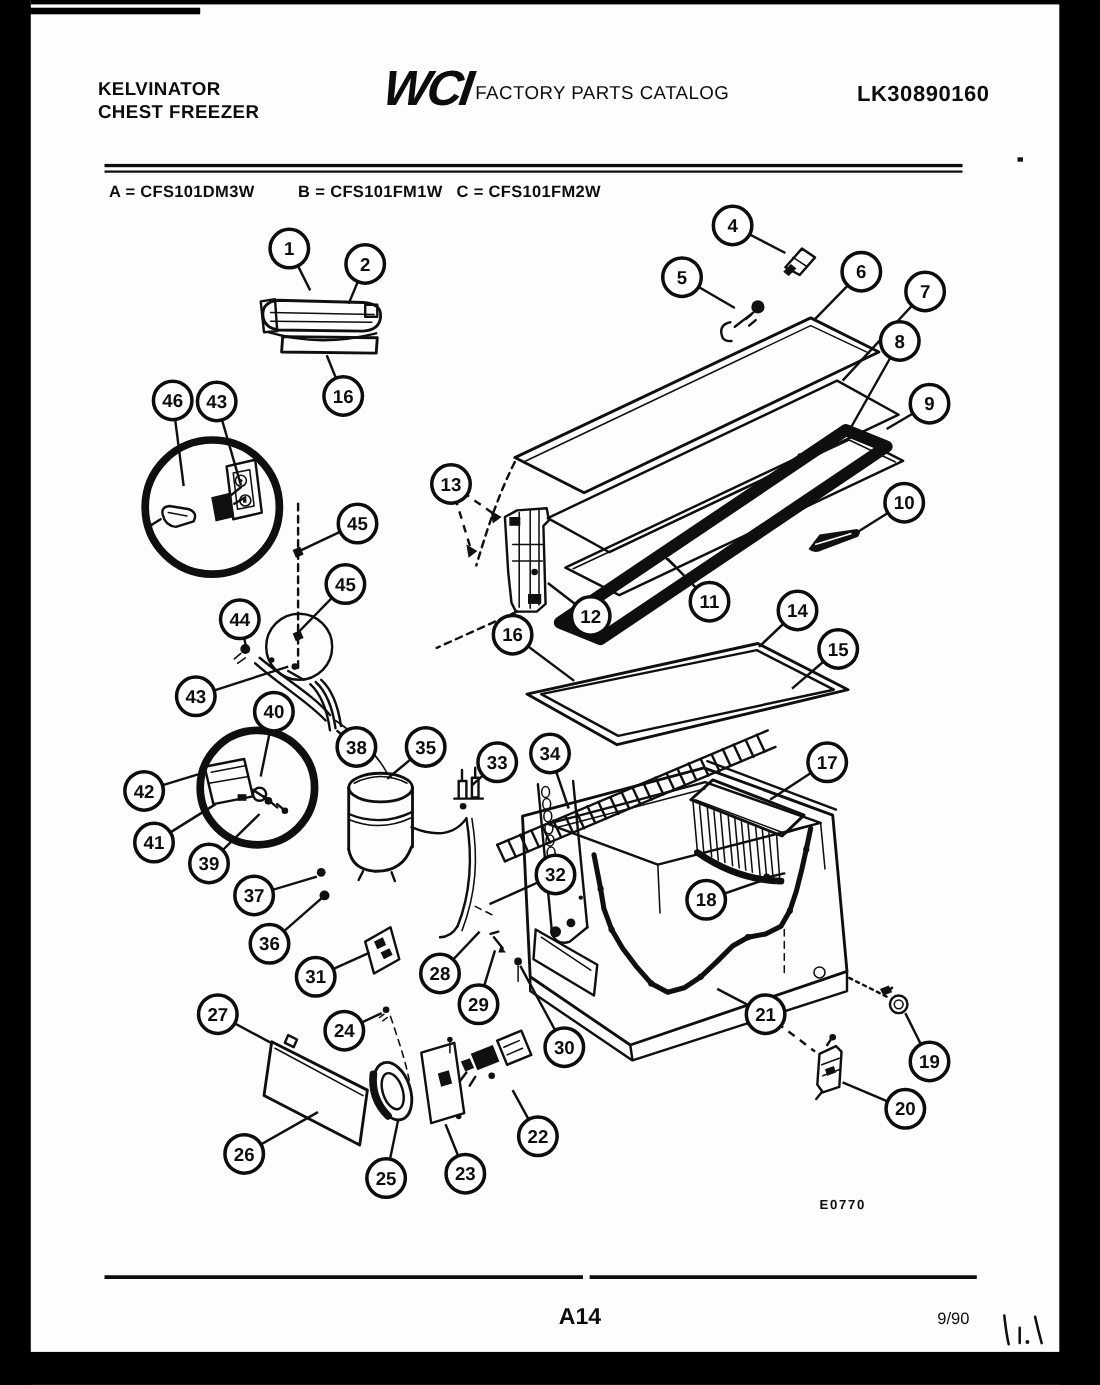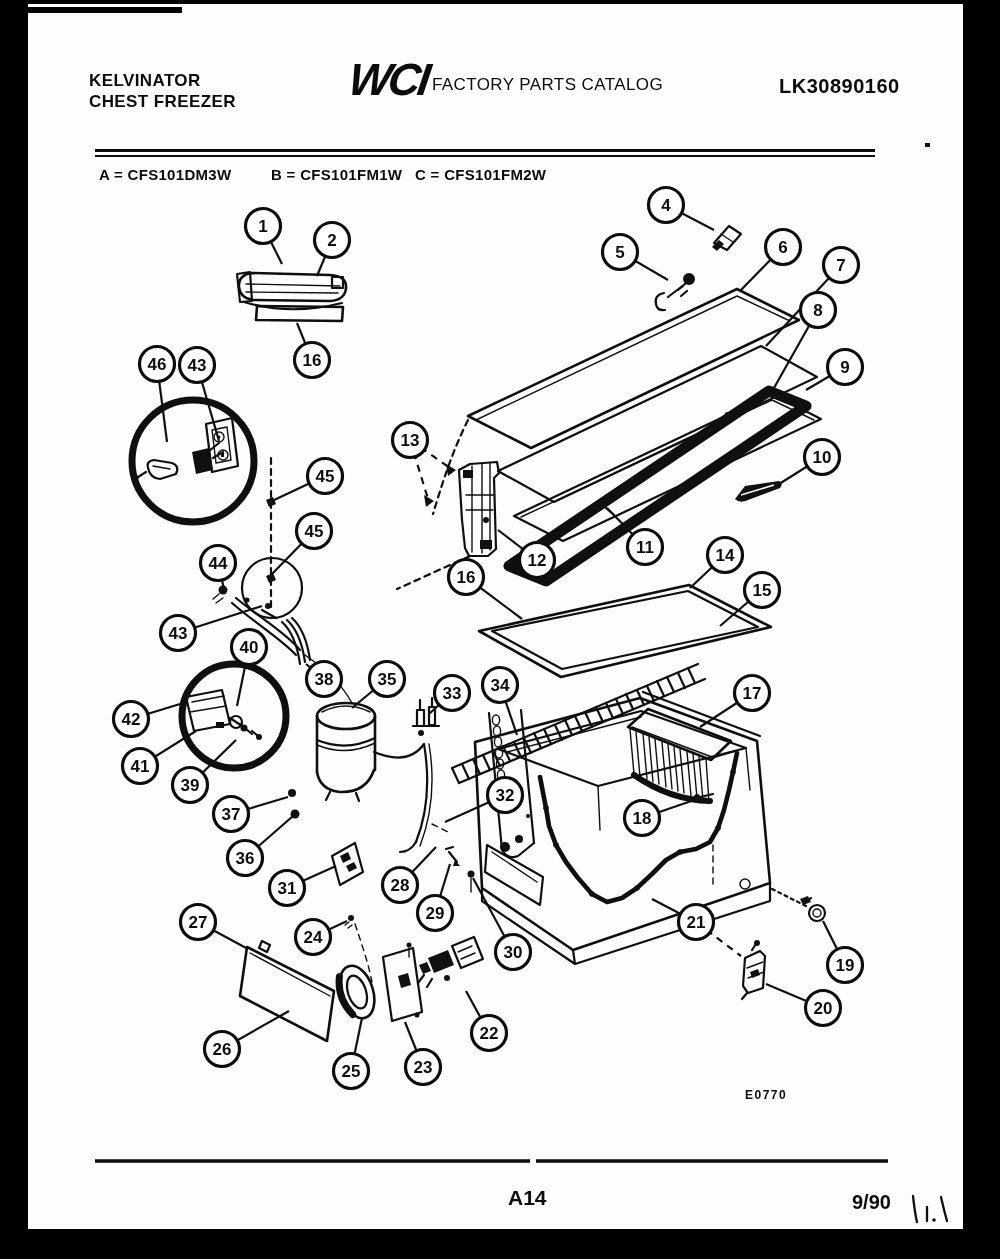--- a/index.html
+++ b/index.html
@@ -10,21 +10,21 @@
   .brand{left:89px;top:70px;font-size:17px;font-weight:800;line-height:21px;letter-spacing:.4px;}
   .logo{left:349px;top:54px;font-size:45px;font-weight:800;font-style:italic;
         transform:skewX(-8deg);letter-spacing:-3px;}
   .cat-title{left:432px;top:75px;font-size:17px;font-weight:400;letter-spacing:.4px;}
   .part-no{left:779px;top:75px;font-size:20px;font-weight:800;letter-spacing:.5px;}
   .rule1{position:absolute;left:95px;top:149px;width:780px;height:3px;background:#0c0c0c;}
   .rule2{position:absolute;left:95px;top:155px;width:780px;height:2px;background:#0c0c0c;}
   .model{top:166px;font-size:15px;font-weight:800;letter-spacing:.3px;}
   .fig-code{left:729px;top:1088px;font-size:12px;font-weight:800;letter-spacing:1.5px;margin-left:16px;}
   .page-code{left:508px;top:1186px;font-size:21px;font-weight:800;}
-  .date-code{left:852px;top:1191px;font-size:20px;font-weight:700;text-align:center;}
+  .date-code{left:852px;top:1191px;font-size:15px;font-weight:400;text-align:center;}
   svg.art{position:absolute;left:0;top:0;}
   .ln{fill:none;stroke:#0f0f0f;stroke-width:2.2;stroke-linecap:round;stroke-linejoin:round;}
   .thin{stroke-width:1.4;}
   .med{stroke-width:2.6;}
   .thick{stroke-width:4.6;}
   .heavy{stroke-width:7;}
   .gask{stroke-width:11;}
   .dash{stroke-dasharray:6 5;}
   .dot3{stroke-dasharray:3 4;}
   .fill{fill:#101010;stroke:none;}

